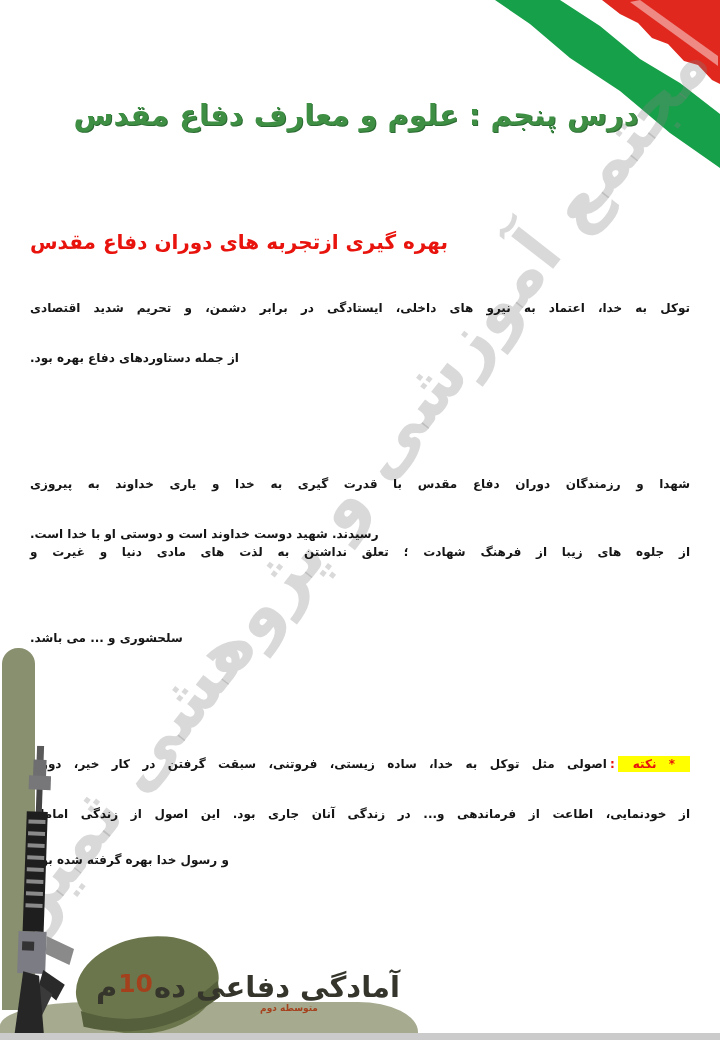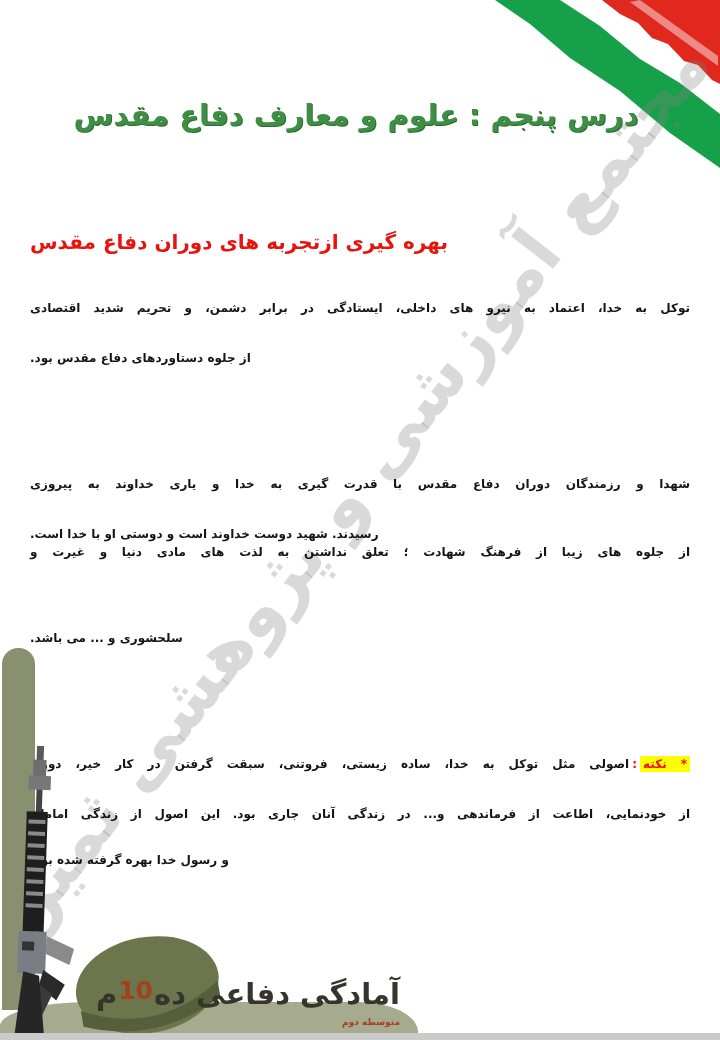--- a/index.html
+++ b/index.html
@@ -33,21 +33,21 @@
   .h1{top:230px}.h2{top:408px}.h3{top:686px}
   .line{
     position:absolute;left:0;right:0;height:32px;line-height:32px;
     direction:rtl;font-size:12px;font-weight:bold;color:#151515;
   }
   .fill{text-align:justify;text-align-last:justify;}
   .endline{text-align:left;}
   .l1{top:292px}.l2{top:342px}
   .l3{top:468px}.l4{top:518px}.l5{top:536px}.l6{top:622px}
   .l7{top:748px}.l8{top:798px}.l9{top:844px}
-  .hl{background:#ffff00;color:#e8130c;padding:1px 3px;}
+  .hl{background:#ffff00;color:#e8130c;padding:1px 15px;}
   .note-colon{color:#e8130c;margin:0 3px;}
   
   .pillar{
     position:absolute;left:2px;top:648px;width:33px;height:362px;
     background:#89906f;border-radius:16px 16px 0 0;z-index:2;
   }
   .rifle{position:absolute;left:2px;top:746px;width:86px;height:292px;z-index:3;transform:rotate(2deg);}
   .footer-olive{
     position:absolute;left:0;top:1002px;width:418px;height:33px;
     background:#a6ab8f;border-top-right-radius:60px 30px;border-top-left-radius:90px 24px;
@@ -56,28 +56,28 @@
   .helmet{position:absolute;left:72px;top:933px;width:152px;height:104px;z-index:4;}
   .bottom-strip{
     position:absolute;left:0;top:1033px;width:720px;height:7px;
     background:#cbcbcb;z-index:6;
   }
   
   .logo{
     position:absolute;left:100px;top:970px;width:300px;z-index:5;
     direction:rtl;text-align:right;color:#35352c;
   }
-  .logo-main{font-size:29px;font-weight:bold;white-space:nowrap;line-height:48px;text-align:center;}
+  .logo-main{font-size:29px;font-weight:bold;white-space:nowrap;line-height:35px;text-align:center;}
   .logo-num{
     color:#a5401d;font-size:25px;font-weight:bold;
     position:relative;top:-5px;letter-spacing:-1px;padding:0 1px;
   }
   .logo-sub{
     font-size:9px;font-weight:bold;color:#a5401d;
-    text-align:right;margin:-3px 0 0 78px;letter-spacing:1px;
+    text-align:center;margin:-3px 0 0 78px;letter-spacing:1px;
   }
 </style>
 </head>
 <body>
 
 <div class="page">
 
   <svg class="flag" viewBox="0 0 240 200" preserveAspectRatio="none">
     <polygon points="15,0 80,0 120,26 160,59 200,83 240,114 240,168 190,133 140,91 90,58 50,24" fill="#17a04a"></polygon>
     <polygon points="95,6 105,2 240,100 240,110" fill="#ffffff" opacity="0.35"></polygon>
@@ -85,21 +85,21 @@
     <polygon points="150,2 160,0 238,56 238,66" fill="#ffffff" opacity="0.45"></polygon>
   </svg>
 
   <div class="watermark">مجتمع آموزشی و پژوهشی ثمین</div>
 
   <div class="content">
     <div class="title">درس پنجم : علوم و معارف دفاع مقدس</div>
 
     <div class="heading h1">بهره گیری ازتجربه های دوران دفاع مقدس</div>
     <div class="line fill l1">توکل به خدا، اعتماد به نیرو های داخلی، ایستادگی در برابر دشمن، و تحریم شدید اقتصادی</div>
-    <div class="line endline l2">از جلوه دستاوردهای دفاع مقدس بود.</div>
+    <div class="line endline l2">از جمله دستاوردهای دفاع بهره بود.</div>
 
     <div class="line fill l3">شهدا و رزمندگان دوران دفاع مقدس با قدرت گیری به خدا و یاری خداوند به پیروزی</div>
     <div class="line endline l4">رسیدند. شهید دوست خداوند است و دوستی او با خدا است.</div>
     <div class="line fill l5">از جلوه های زیبا از فرهنگ شهادت ؛ تعلق نداشتن به لذت های مادی دنیا و غیرت و</div>
     <div class="line endline l6">سلحشوری و ... می باشد.</div>
 
     <div class="line fill l7">
       <span class="hl">* نکته</span><span class="note-colon">:</span><span>اصولی مثل توکل به خدا، ساده زیستی، فروتنی، سبقت گرفتن در کار خیر، دوری</span>
     </div>
     <div class="line fill l8">از خودنمایی، اطاعت از فرماندهی و... در زندگی آنان جاری بود. این اصول از زندگی امامان</div>

